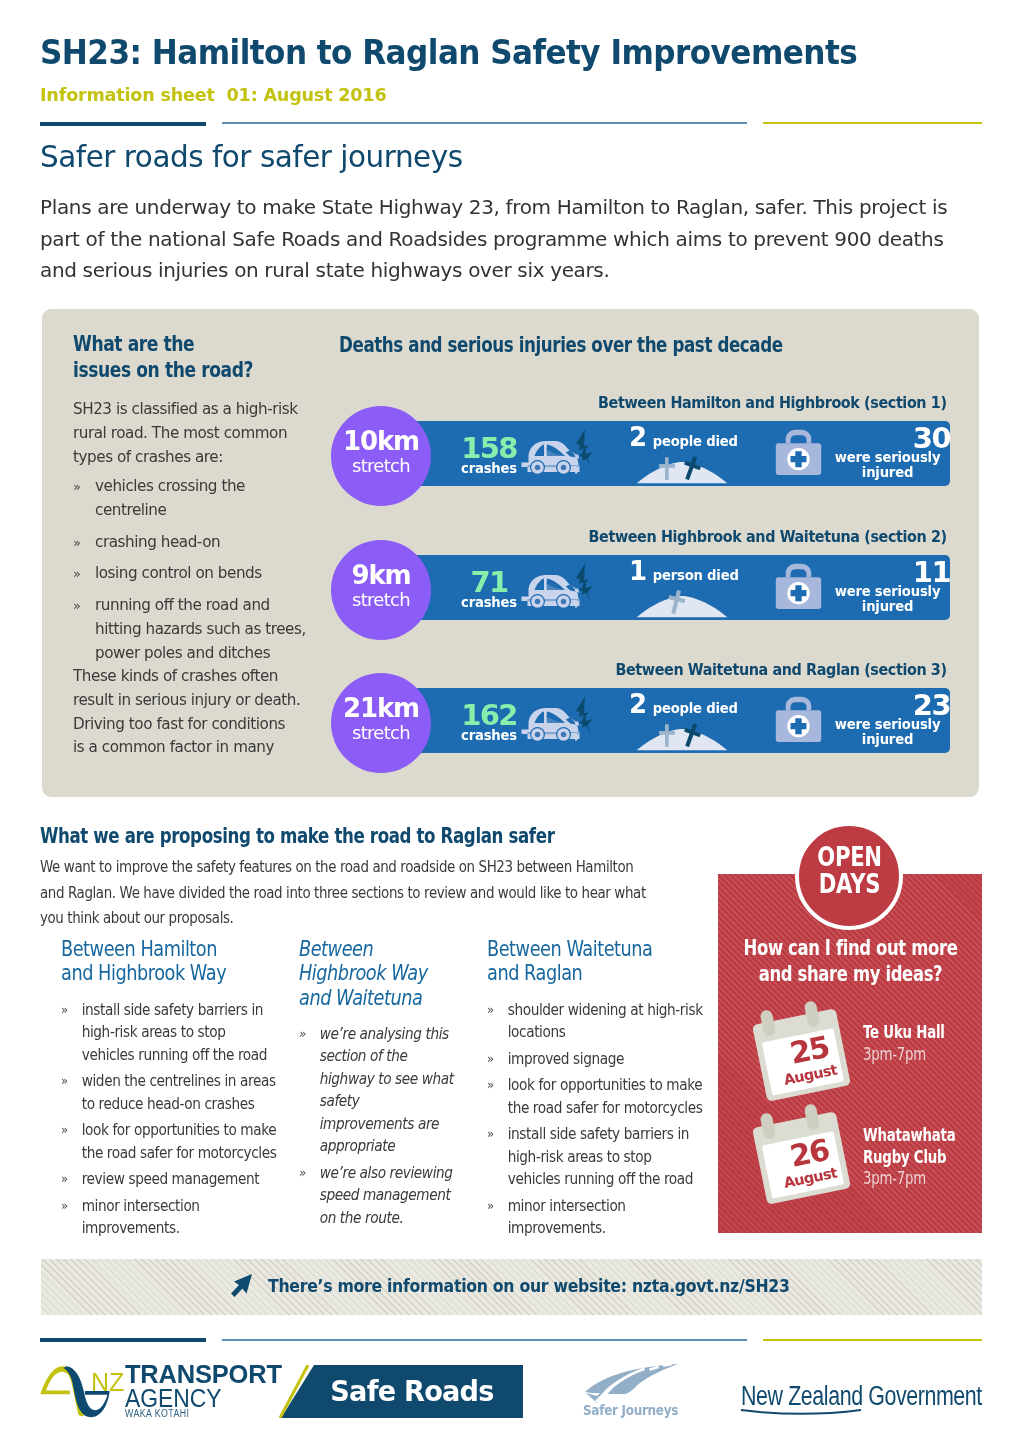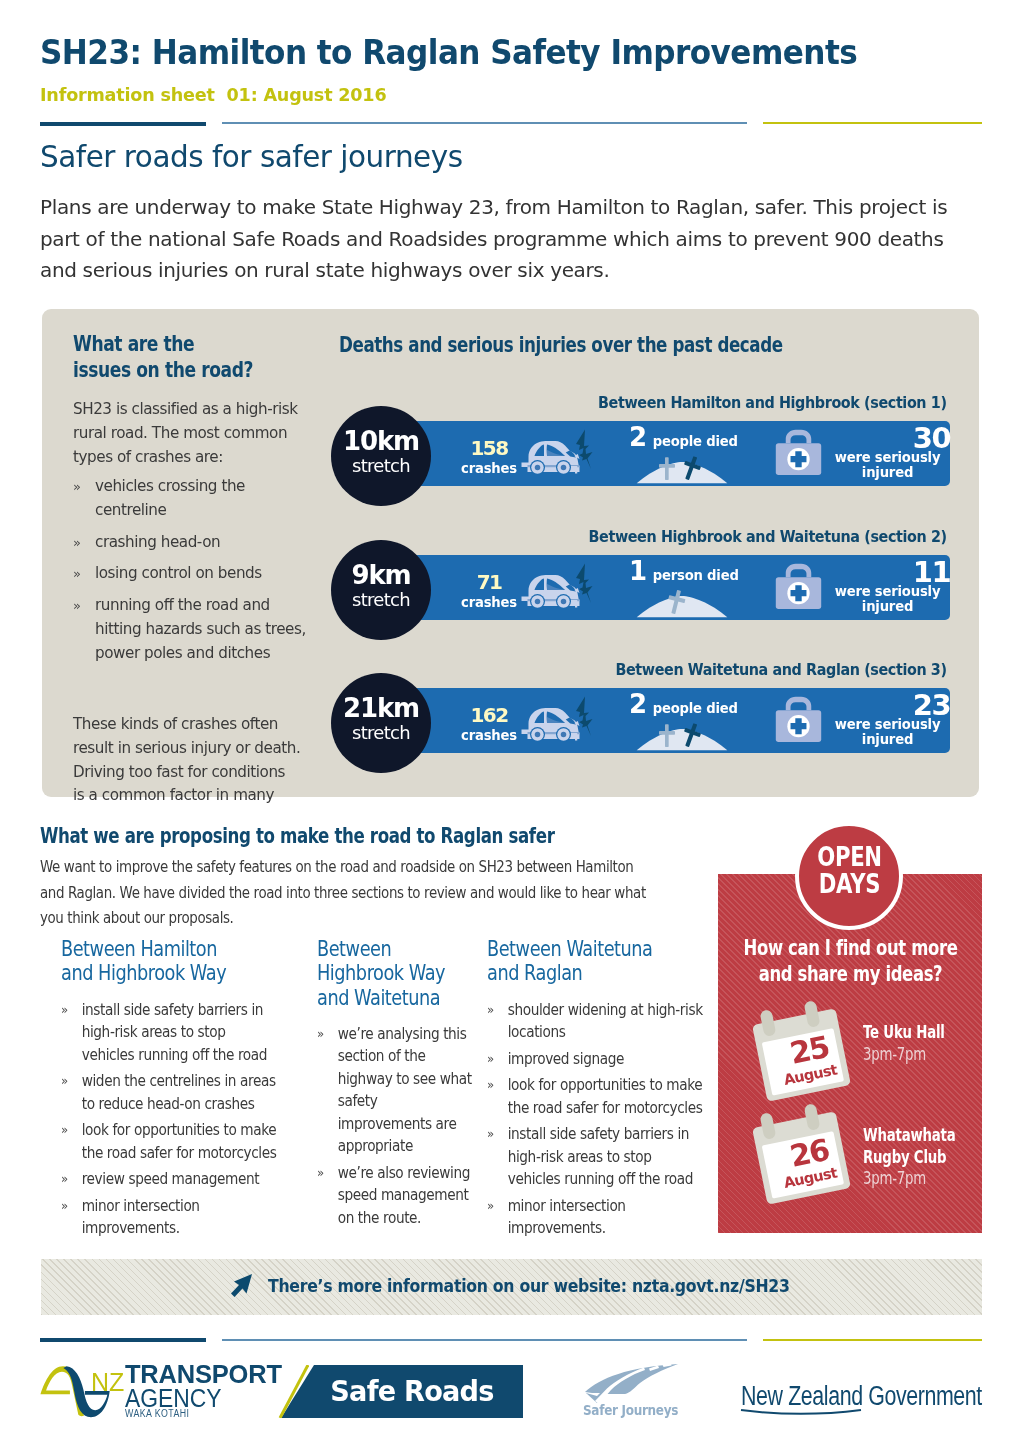--- a/index.html
+++ b/index.html
@@ -28,42 +28,42 @@
   #panel{left:42px;top:309px;width:937px;height:488px;background:#DCD9CF;border-radius:9px;}
   #issues-h{left:73px;top:331px;font-size:20.5px;font-weight:bold;color:#10496E;line-height:26px;
      font-family:"DejaVu Sans",sans-serif;letter-spacing:-0.5px;transform:scaleX(0.835);transform-origin:0 0;}
   .bodytxt{font-size:15.2px;line-height:23.8px;color:#3A3A3A;
      font-family:"DejaVu Sans",sans-serif;letter-spacing:-0.45px;}
   #issues-p1{left:73px;top:398px;width:232px;}
   #issues-ul{left:73px;top:475px;width:244px;}
   .ib{position:relative;padding-left:22px;margin-bottom:8px;}
   .ib .chev{position:absolute;left:0px;top:0px;color:#4A4A4A;font-size:13px;}
   .ib.narrow{width:200px;}
-  #issues-p2{left:73px;top:665px;width:260px;margin-top:48px;}
+  #issues-p2{left:73px;top:665px;width:260px;}
   #issues-p2 div{white-space:nowrap;}
 
   #stats-h{left:339px;top:333px;font-size:20.5px;font-weight:bold;color:#10496E;
      font-family:"DejaVu Sans",sans-serif;letter-spacing:-0.5px;white-space:nowrap;
      transform:scaleX(0.815);transform-origin:0 0;}
   .srow{position:absolute;left:331px;width:619px;height:100px;}
   .slabel{position:absolute;right:3px;top:-13px;font-size:16.5px;font-weight:bold;color:#10496E;
      font-family:"DejaVu Sans",sans-serif;letter-spacing:-0.45px;white-space:nowrap;
      transform:scaleX(0.87);transform-origin:100% 0;}
   .sbar{position:absolute;left:77px;top:15px;width:542px;height:65px;background:#1D6BB0;border-radius:5px;}
-  .scircle{position:absolute;left:0px;top:0px;width:100px;height:100px;border-radius:50%;background:#0f172a;
+  .scircle{position:absolute;left:0px;top:0px;width:100px;height:100px;border-radius:50%;background:#8b5cf6;
      display:flex;flex-direction:column;align-items:center;justify-content:center;padding-bottom:7px;box-sizing:border-box;}
   .sc-km{font-size:26px;font-weight:bold;color:#fff;font-family:"DejaVu Sans",sans-serif;line-height:26px;letter-spacing:-1.2px;}
   .sc-st{font-size:18px;color:#fff;font-family:"DejaVu Sans",sans-serif;line-height:24px;letter-spacing:-0.7px;}
   
   .cell{position:absolute;top:0;height:65px;}
   .cell-crash{left:40px;width:160px;}
   .cell-died{left:205px;width:140px;}
   .cell-inj{left:355px;width:187px;}
   .numblk{position:absolute;left:0;top:16px;width:82px;text-align:center;}
-  .num{display:block;font-size:20px;font-weight:bold;color:#fef9c3;font-family:"DejaVu Sans",sans-serif;line-height:23px;letter-spacing:-1.6px;}
+  .num{display:block;font-size:29px;font-weight:bold;color:#86efac;font-family:"DejaVu Sans",sans-serif;line-height:23px;letter-spacing:-1.6px;}
   .nlab{display:block;font-size:13.2px;font-weight:bold;color:#fff;font-family:"DejaVu Sans",sans-serif;line-height:17px;letter-spacing:-0.2px;}
   .ic-car{position:absolute;left:73px;top:18px;}
   .ic-crash{position:absolute;left:125px;top:8px;}
   .dtop{position:absolute;left:16px;top:1px;white-space:nowrap;}
   .dnum{font-size:26px;font-weight:bold;color:#fff;font-family:"DejaVu Sans",sans-serif;letter-spacing:-1.4px;}
   .dlab{font-size:13.2px;font-weight:bold;color:#fff;font-family:"DejaVu Sans",sans-serif;letter-spacing:-0.2px;margin-left:7px;}
   .ic-grave{position:absolute;left:23px;top:33px;}
   .ic-kit{position:absolute;left:12px;top:7px;}
   .iblk{position:absolute;left:62px;top:5px;text-align:center;width:125px;}
   .inum{display:block;font-size:29px;font-weight:bold;color:#fff;font-family:"DejaVu Sans",sans-serif;line-height:25px;letter-spacing:-1.6px;text-align:right;}
@@ -71,21 +71,21 @@
 
   
   #prop-h{left:40px;top:823px;font-size:21.5px;font-weight:bold;color:#10496E;
      font-family:"DejaVu Sans",sans-serif;letter-spacing:-0.5px;white-space:nowrap;
      transform:scaleX(0.775);transform-origin:0 0;}
   #prop-b{left:40px;top:855px;width:692px;font-size:15.2px;line-height:25.5px;color:#3A3A3A;
      font-family:"DejaVu Sans",sans-serif;letter-spacing:-0.45px;
      transform:scaleX(0.884);transform-origin:0 0;}
   .pcol{position:absolute;top:937px;margin-left:20px;}
   #pcol0{left:41px;width:243px;}
-  #pcol1{left:297px;width:172px;}
+  #pcol1{left:279px;width:172px;font-style:italic;}
   #pcol2{left:467px;width:243px;}
   #pcol0 .pcol-t{width:200px;}
   #pcol1 .pcol-t{width:160px;}
   #pcol2 .pcol-t{width:200px;}
   .pcol-t{font-size:20.5px;color:#17679F;font-family:"DejaVu Sans",sans-serif;letter-spacing:-0.55px;
      line-height:24.3px;transform:scaleX(0.865);transform-origin:0 0;}
   .pul{margin-top:13px;}
   .pb{position:relative;padding-left:23px;margin-bottom:4px;font-size:15.2px;line-height:22.5px;
      color:#3A3A3A;font-family:"DejaVu Sans",sans-serif;letter-spacing:-0.45px;
      transform:scaleX(0.9);transform-origin:0 0;}

